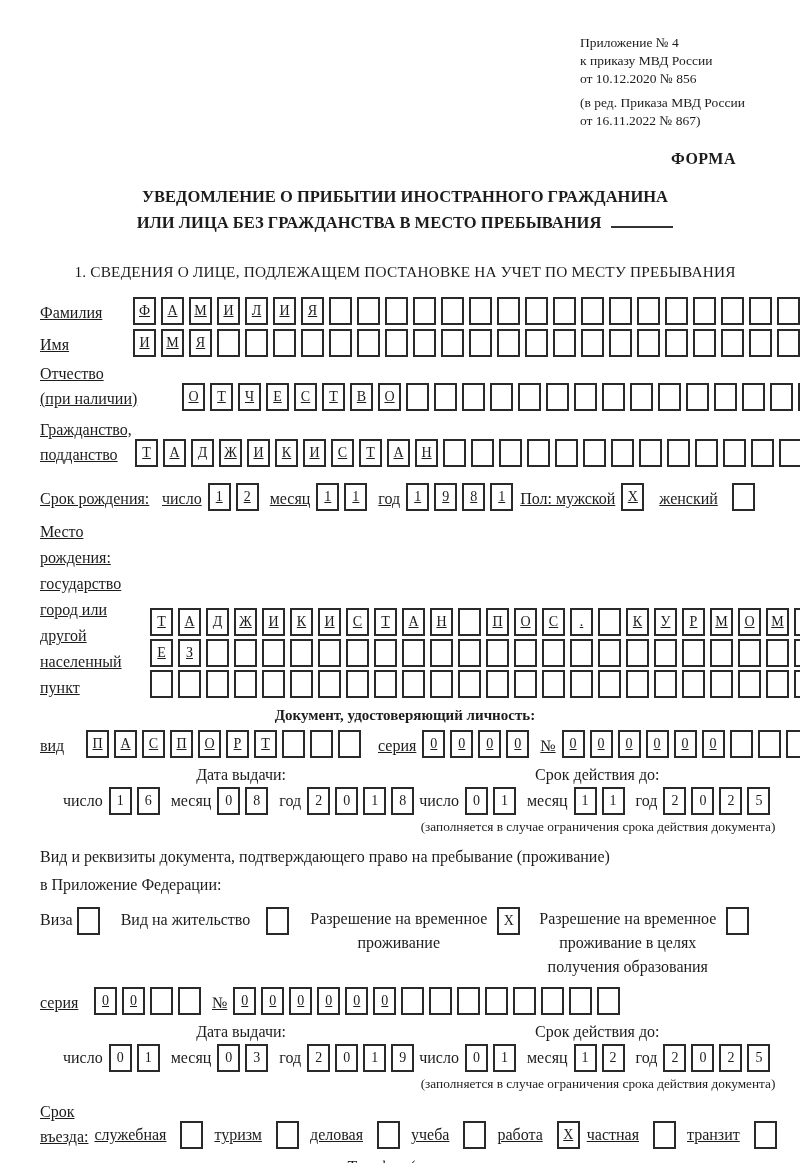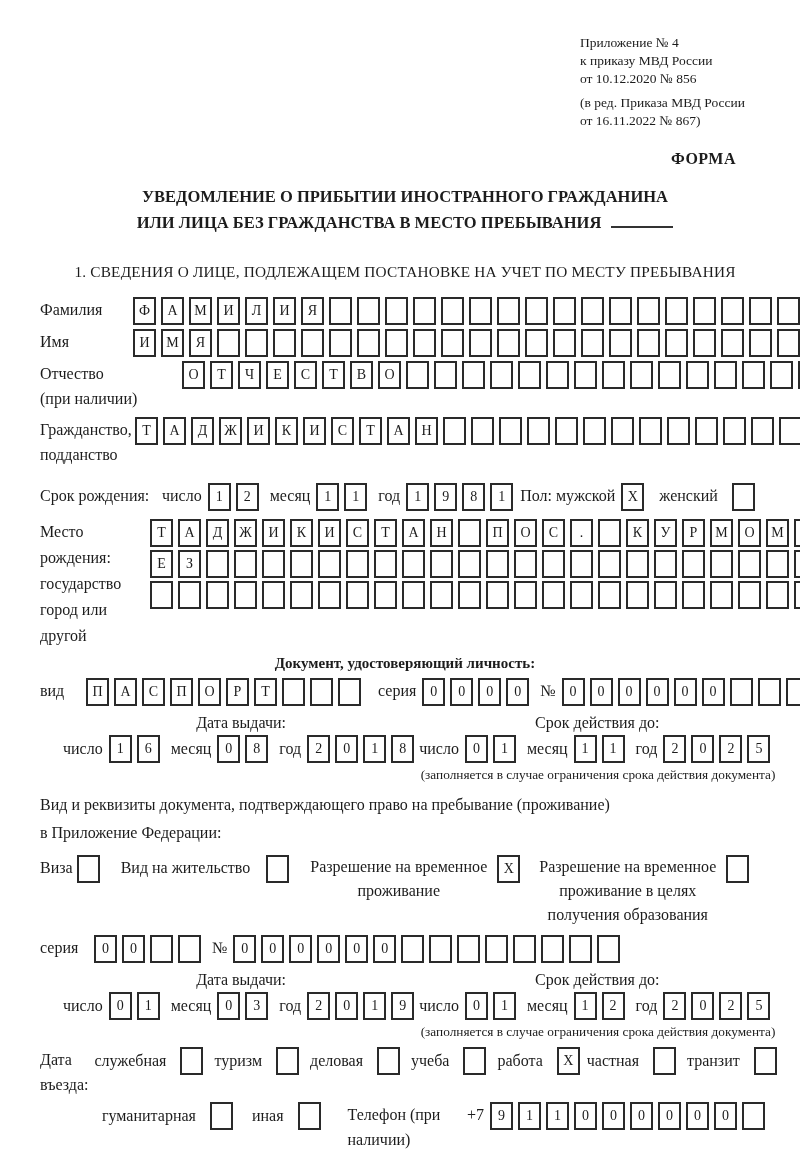--- a/index.html
+++ b/index.html
@@ -13,21 +13,21 @@
   
   .title{margin-top:16px;text-align:center;font-weight:bold;font-size:16.5px;line-height:1.6;}
   .blank-underline{display:inline-block;width:62px;border-bottom:2px solid #333;height:2px;margin-left:10px;}
   .sect{margin-top:26px;text-align:center;font-weight:normal;font-size:15.3px;letter-spacing:.2px;}
   
   .cells{display:flex;flex-wrap:nowrap;}
   .cell{flex:0 0 auto;width:19px;height:24px;border:2px solid #2a2a2a;margin-right:5px;
         display:inline-flex;align-items:center;justify-content:center;
         font-size:14px;line-height:1;background:#fff;}
   
-  .row{display:flex;align-items:flex-start;margin-top:4px;}
+  .row{display:flex;align-items:flex-end;margin-top:4px;text-decoration:underline;}
   .flabel{flex:0 0 auto;line-height:25px;}
   .w93{width:93px;}.w142{width:142px;}.w95{width:95px;}
   .lab{line-height:25px;margin:0 6px;}
   .lab.first{margin-left:0;}
   .stack>.cells{margin-bottom:3px;}
   .lblcol{line-height:26px;}
   .center{text-align:center;line-height:24px;}
   
   .dates-row{display:flex;margin-top:8px;margin-left:23px;}
   .dg{display:flex;flex-direction:column;}
@@ -217,20 +217,21 @@
     <span class="cells" style="margin-left:8px;">
         <span class="cell"></span>
       </span>
   </div>
 
   <div class="row" style="margin-top:8px;">
     <span class="flabel lblcol" style="width:110px;">
       <div>Место рождения:</div>
       <div>государство</div>
       <div>город или другой</div>
+      <div>населенный пункт</div>
     </span>
     <span class="stack">
       <span class="cells">
           <span class="cell">Т</span>
           <span class="cell">А</span>
           <span class="cell">Д</span>
           <span class="cell">Ж</span>
           <span class="cell">И</span>
           <span class="cell">К</span>
           <span class="cell">И</span>
@@ -502,21 +503,21 @@
               <span class="cell">2</span>
               <span class="cell">5</span>
             </span>
         </div>
       </div>
       <div class="note">(заполняется в случае ограничения срока действия документа)</div>
     </div>
   </div>
 
   <div class="row" style="margin-top:7px;">
-    <span class="lab first">Дата въезда:</span>
+    <span class="lab first">Срок въезда:</span>
     <span class="opt">
         <span class="lab" style="margin-left:0;">служебная</span>
         <span class="cells">
           <span class="cell"></span>
         </span>
       </span>
     <span class="opt">
         <span class="lab">туризм</span>
         <span class="cells">
           <span class="cell"></span>

